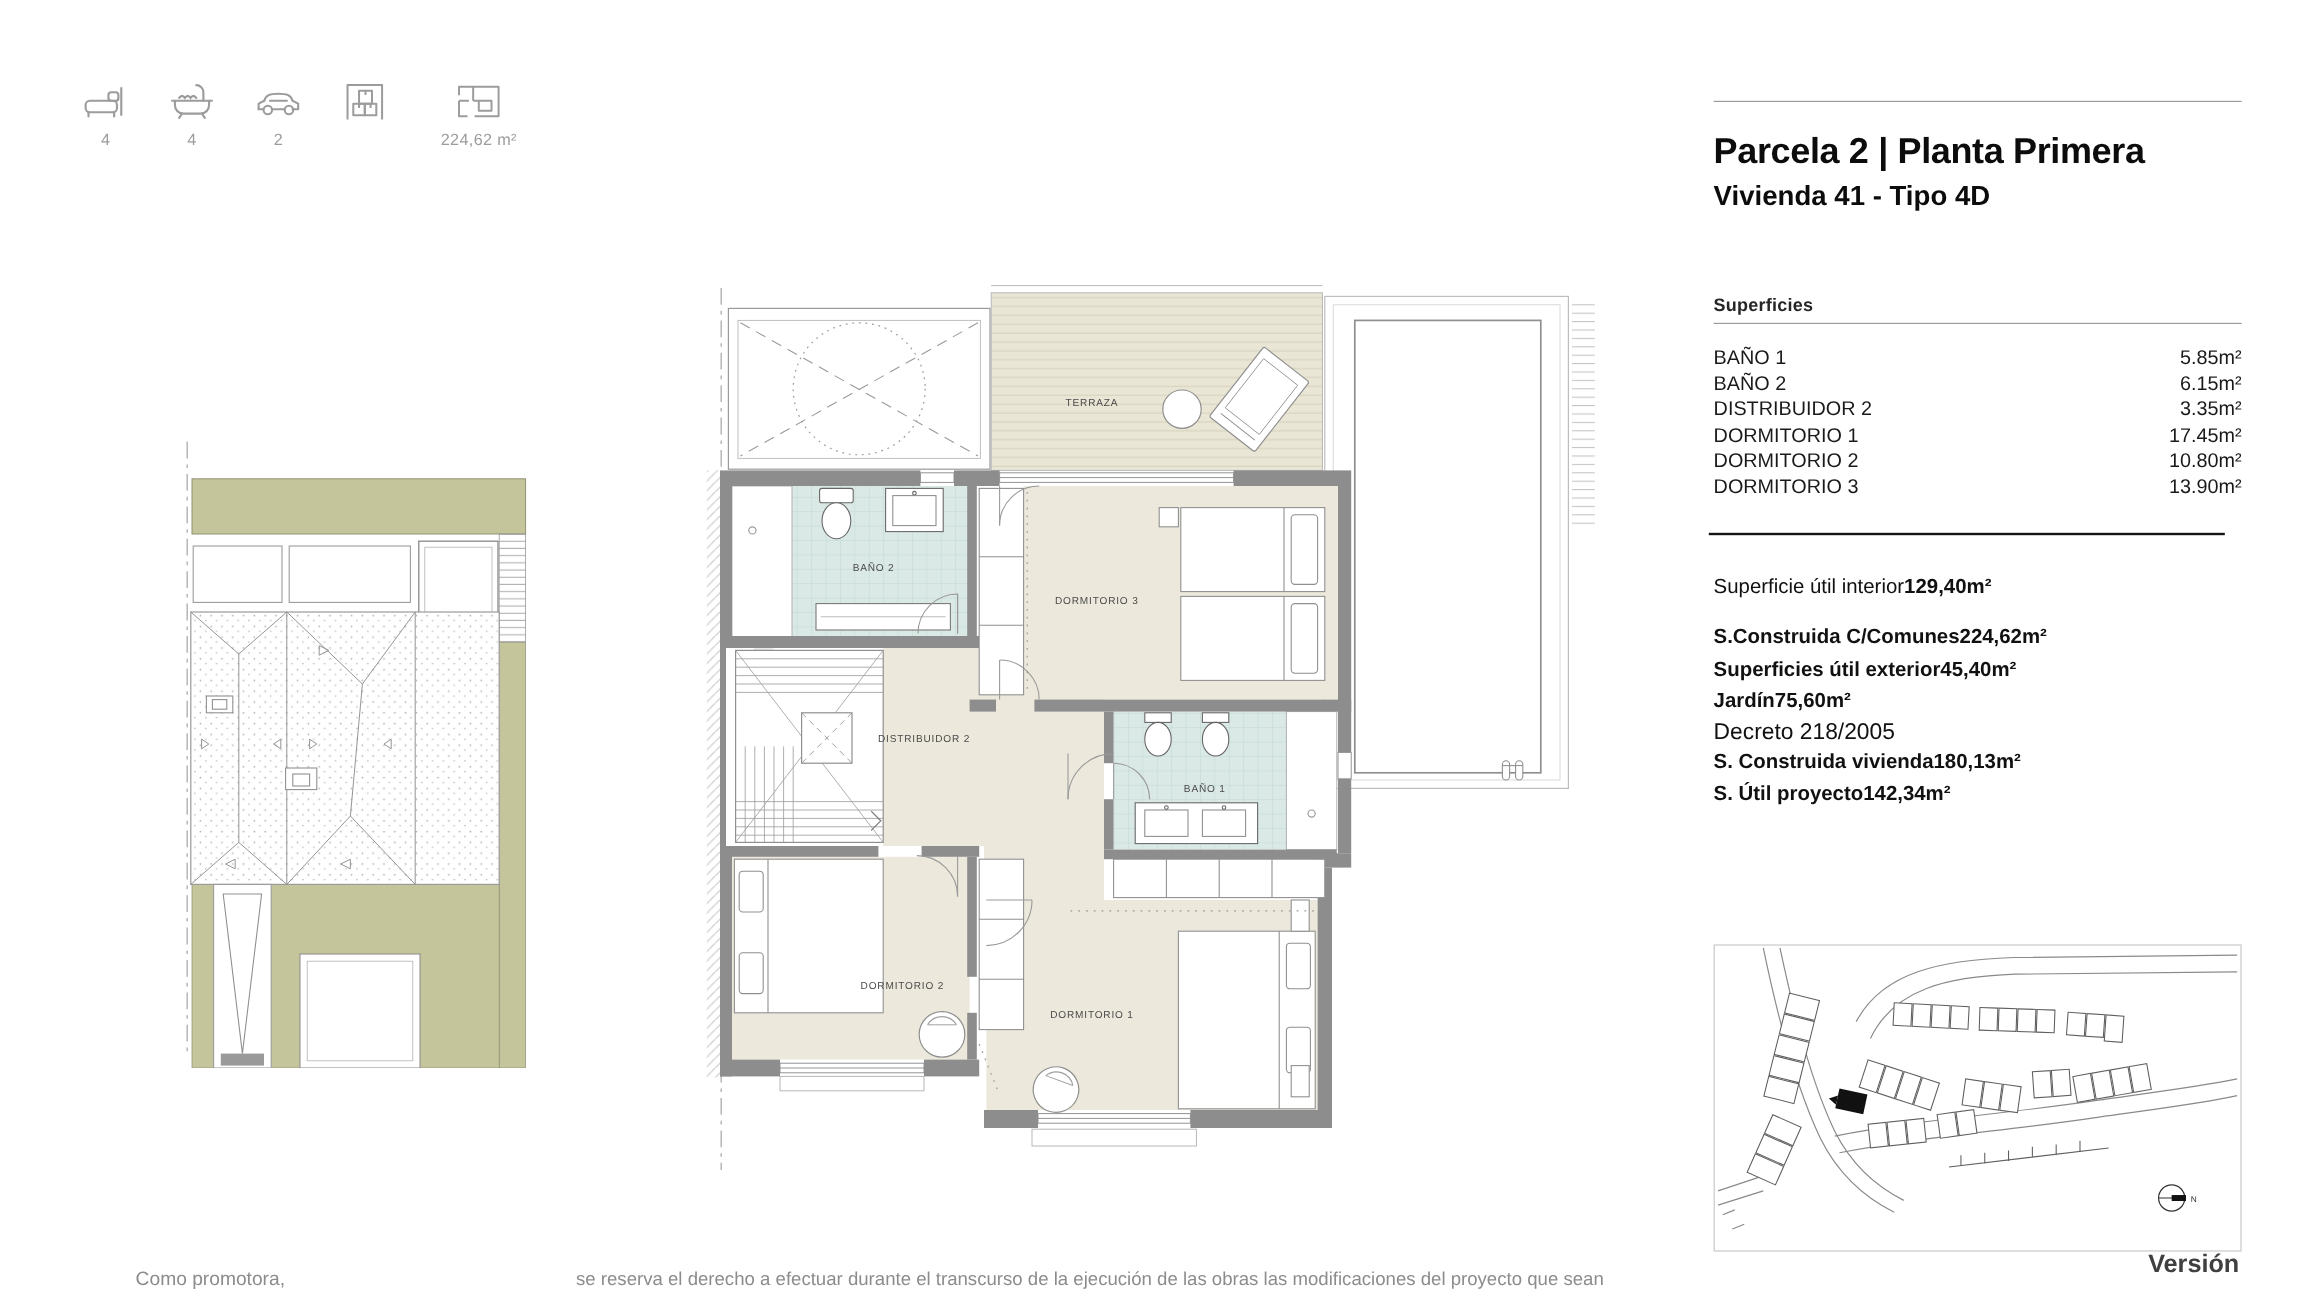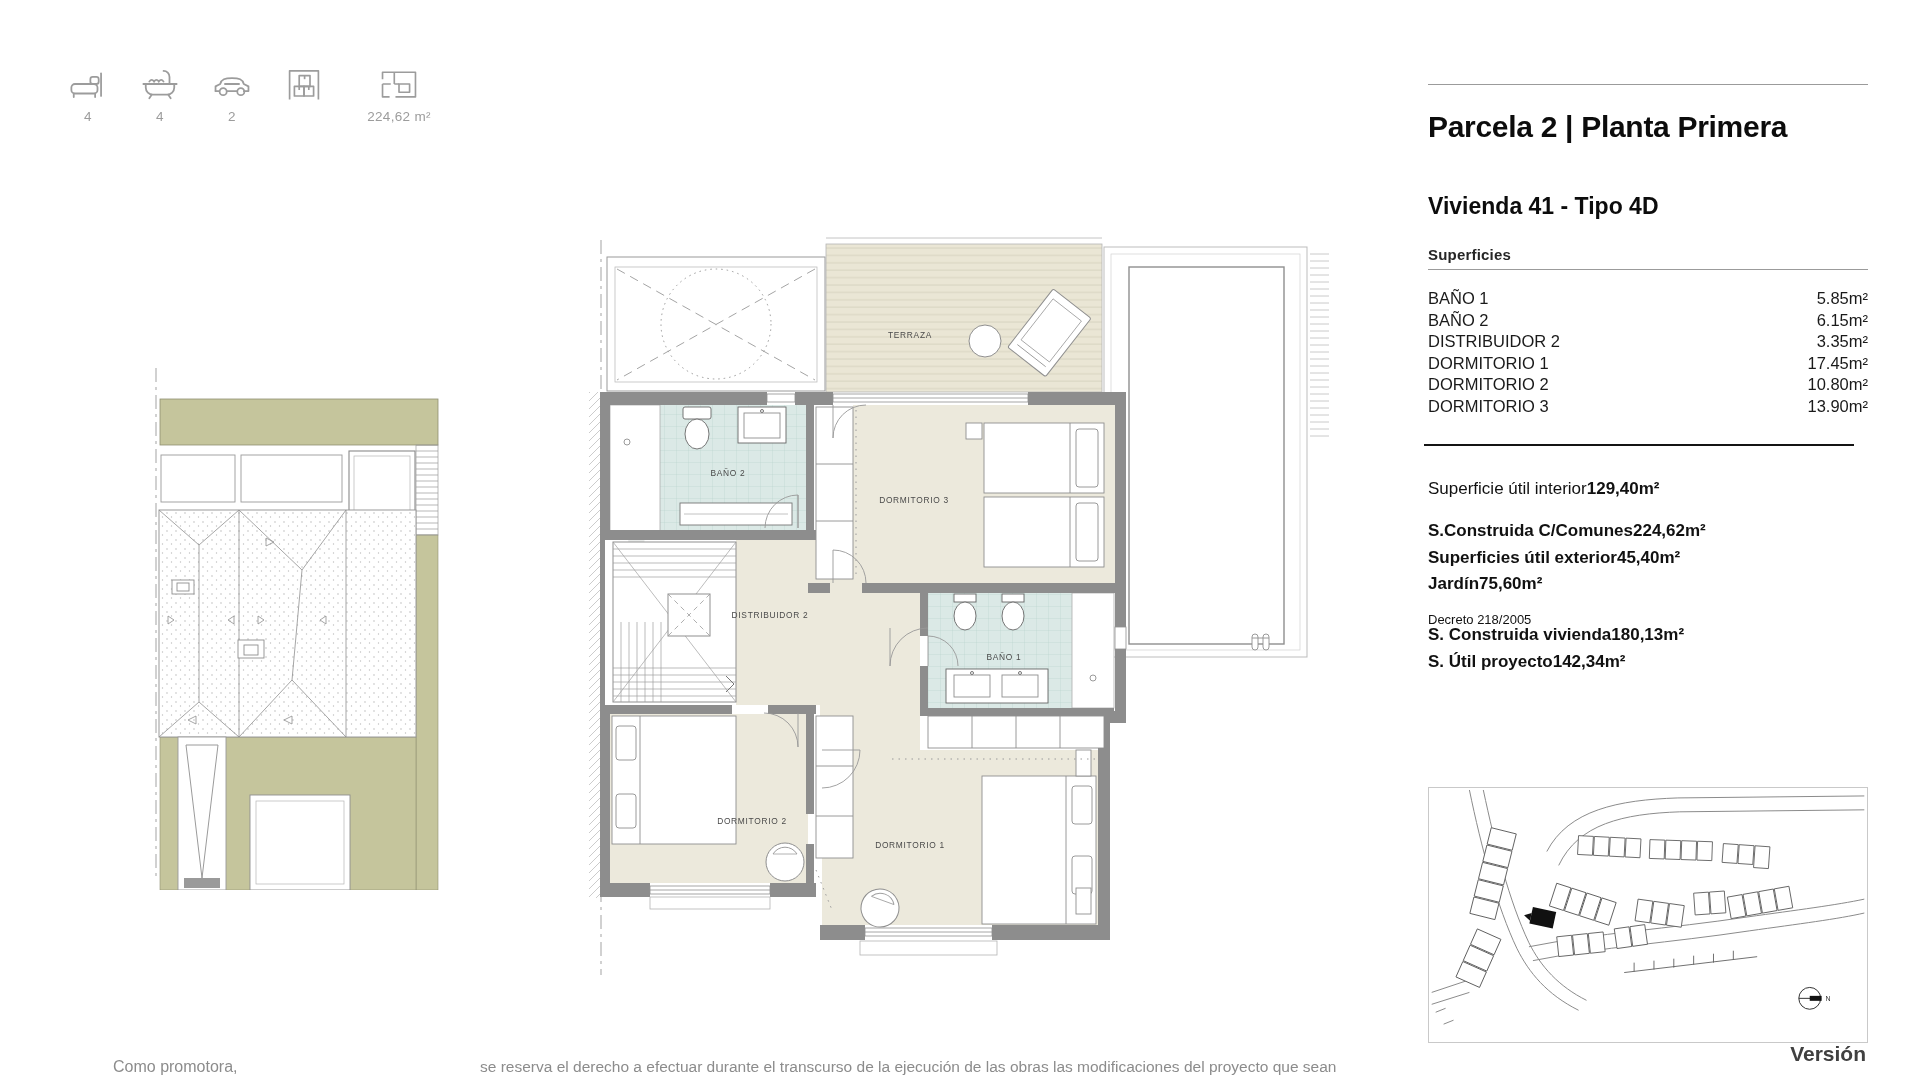--- a/index.html
+++ b/index.html
@@ -23,32 +23,32 @@
                pointer-events:none; }
 
   text.plabel { font-family:"Liberation Sans", sans-serif; font-size:8.4px; fill:#4a4a4a;
                 letter-spacing:.7px; text-anchor:middle; }
 
   
   .rp { position:absolute; left:1428px; top:0; width:440px; height:1019px; }
   .hline  { position:absolute; left:0; width:440px; height:1px; background:#9b9b9b; }
   .rp-title    { position:absolute; top:110px; left:0; font-size:30px; font-weight:bold;
                  color:#0c0c0c; letter-spacing:-.3px; white-space:nowrap; }
-  .rp-subtitle { position:absolute; top:150px; left:0; font-size:23px; font-weight:bold; color:#0c0c0c;margin-top:43px; }
+  .rp-subtitle { position:absolute; top:150px; left:0; font-size:23px; font-weight:bold; color:#0c0c0c; }
   .rp-sectitle { position:absolute; top:246px; left:0; font-size:15px; font-weight:bold;
                  color:#262626; letter-spacing:.2px; }
   .rp-table { position:absolute; top:288px; left:0; width:440px; }
   .rp-row  { display:flex; justify-content:space-between; font-size:16.5px; color:#1a1a1a;
              line-height:21.6px; }
   .blackline { position:absolute; top:444px; left:-4px; width:430px; height:2px; background:#141414; }
   .tot { position:absolute; left:0; width:440px; display:flex; justify-content:flex-start;
          font-size:17px; color:#111; }
   .tot.b { font-weight:bold; }
   .tot .v { font-weight:bold; }
-  .tot.small { font-size:13px;margin-top:12px; }
+  .tot.small { font-size:19px; }
 
   .sitemap { position:absolute; top:787px; left:0; width:440px; height:256px;
              border:1px solid #c9c9c9; background:#fff; }
   .version { position:absolute; top:1042px; right:2px; font-size:21px; font-weight:bold; color:#404040; }
 
   
   .footer-left { position:absolute; left:80px;  top:1058px; font-size:16px; color:#8c8c8c;margin-left:33px; }
   .footer-main { position:absolute; left:480px; top:1058px; font-size:15.5px; color:#8c8c8c;
                  white-space:nowrap; }
 </style>

